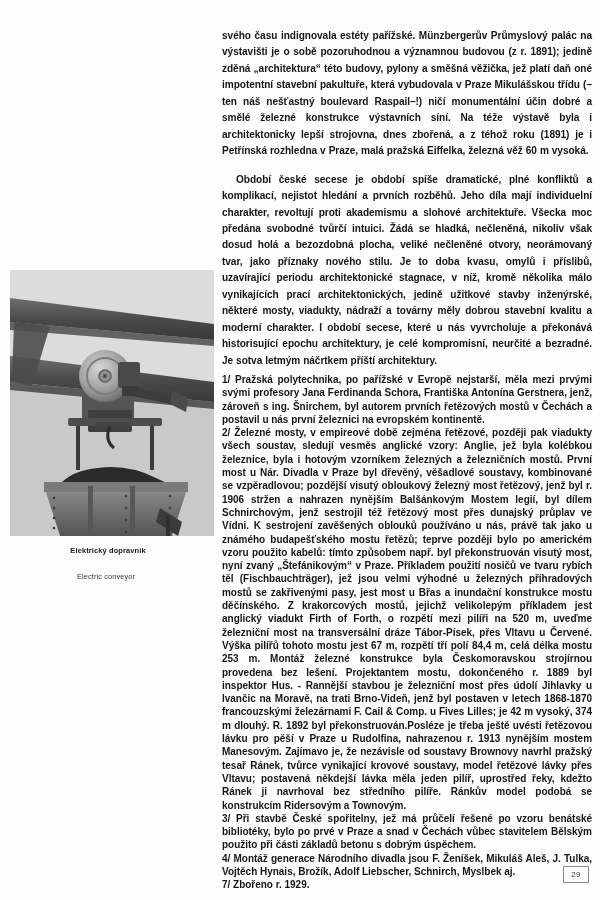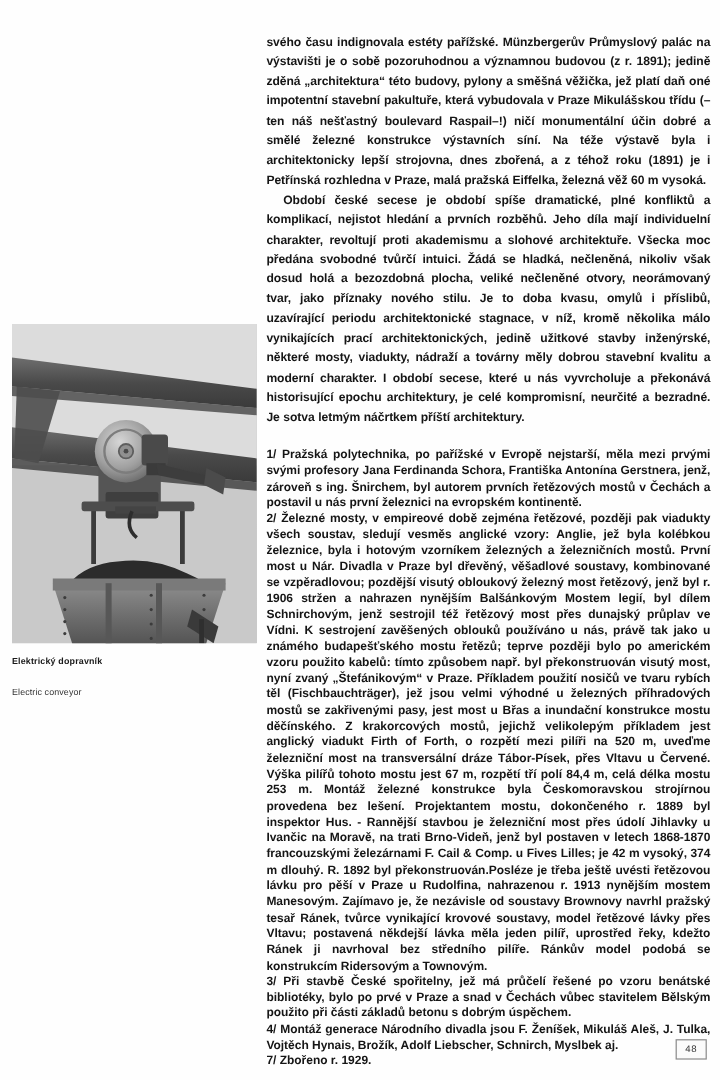--- a/index.html
+++ b/index.html
@@ -36,21 +36,21 @@
     width: 100%;
     height: 100%;
     display: block;
     background: #cfcfcf;
   }
   .figcaption {
     position: absolute;
     left: 10px;
     top: 546px;
     width: 196px;
-    text-align: left;
+    text-align: center;
     line-height: 1.28;
   }
   .cap-cz {
     font-size: 7.4px;
     font-weight: bold;
     letter-spacing: 0.15px;
     color: #1a1a1a;
     display: block;
   }
   .cap-en {
@@ -75,20 +75,21 @@
     font-size: 10.1px;
     font-weight: bold;
     line-height: 16.45px;
     text-align: justify;
     letter-spacing: -0.05px;
     color: #151515;
     word-spacing: 0.2px;
   }
   .body-col p.indent {
     text-indent: 14px;
+    margin-top: 12px;
   }
 
   
   .notes {
     position: absolute;
     left: 222px;
     top: 373px;
     width: 370px;
   }
   .notes .note {
@@ -221,15 +222,15 @@
   </div>
 
   <div class="notes">
     <p class="note"><span class="num">1/</span> <span>Pražská polytechnika, po pařížské v Evropě nejstarší, měla mezi prvými svými profesory Jana Ferdinanda Schora, Františka Antonína Gerstnera, jenž, zároveň s ing. Šnirchem, byl autorem prvních řetězových mostů v Čechách a postavil u nás první železnici na evropském kontinentě.</span></p>
     <p class="note"><span class="num">2/</span> <span>Železné mosty, v empireové době zejména řetězové, později pak viadukty všech soustav, sledují vesměs anglické vzory: Anglie, jež byla kolébkou železnice, byla i hotovým vzorníkem železných a železničních mostů. První most u Nár. Divadla v Praze byl dřevěný, věšadlové soustavy, kombinované se vzpěradlovou; pozdější visutý obloukový železný most řetězový, jenž byl r. 1906 stržen a nahrazen nynějším Balšánkovým Mostem legií, byl dílem Schnirchovým, jenž sestrojil též řetězový most přes dunajský průplav ve Vídni. K sestrojení zavěšených oblouků používáno u nás, právě tak jako u známého budapešťského mostu řetězů; teprve později bylo po americkém vzoru použito kabelů: tímto způsobem např. byl překonstruován visutý most, nyní zvaný „Štefánikovým“ v Praze. Příkladem použití nosičů ve tvaru rybích těl (Fischbauchträger), jež jsou velmi výhodné u železných příhradových mostů se zakřivenými pasy, jest most u Břas a inundační konstrukce mostu děčínského. Z krakorcových mostů, jejichž velikolepým příkladem jest anglický viadukt Firth of Forth, o rozpětí mezi pilíři na 520 m, uveďme železniční most na transversální dráze Tábor-Písek, přes Vltavu u Červené. Výška pilířů tohoto mostu jest 67 m, rozpětí tří polí 84,4 m, celá délka mostu 253 m. Montáž železné konstrukce byla Českomoravskou strojírnou provedena bez lešení. Projektantem mostu, dokončeného r. 1889 byl inspektor Hus. - Rannější stavbou je železniční most přes údolí Jihlavky u Ivančic na Moravě, na trati Brno-Videň, jenž byl postaven v letech 1868-1870 francouzskými železárnami F. Cail &amp; Comp. u Fives Lilles; je 42 m vysoký, 374 m dlouhý. R. 1892 byl překonstruován.Posléze je třeba ještě uvésti řetězovou lávku pro pěší v Praze u Rudolfina, nahrazenou r. 1913 nynějším mostem Manesovým. Zajímavo je, že nezávisle od soustavy Brownovy navrhl pražský tesař Ránek, tvůrce vynikající krovové soustavy, model řetězové lávky přes Vltavu; postavená někdejší lávka měla jeden pilíř, uprostřed řeky, kdežto Ránek ji navrhoval bez středního pilíře. Ránkův model podobá se konstrukcím Ridersovým a Townovým.</span></p>
     <p class="note"><span class="num">3/</span> <span>Při stavbě České spořitelny, jež má průčelí řešené po vzoru benátské bibliotéky, bylo po prvé v Praze a snad v Čechách vůbec stavitelem Bělským použito při části základů betonu s dobrým úspěchem.</span></p>
     <p class="note"><span class="num">4/</span> <span>Montáž generace Národního divadla jsou F. Ženíšek, Mikuláš Aleš, J. Tulka, Vojtěch Hynais, Brožík, Adolf Liebscher, Schnirch, Myslbek aj.</span></p>
     <p class="note"><span class="num">7/</span> <span>Zbořeno r. 1929.</span></p>
   </div>
 
-  <div class="folio">48</div>
+  <div class="folio">29</div>
 
 </div>
 
 </body></html>

